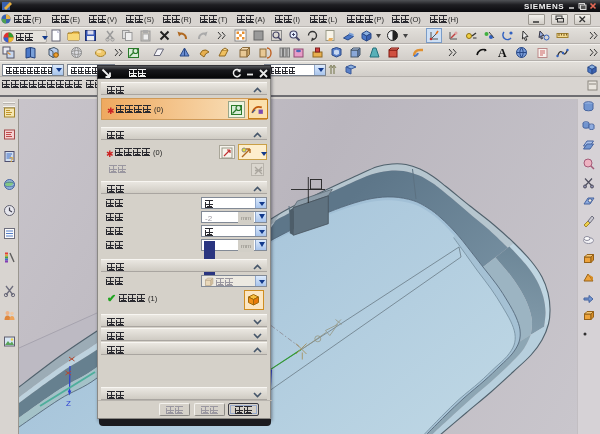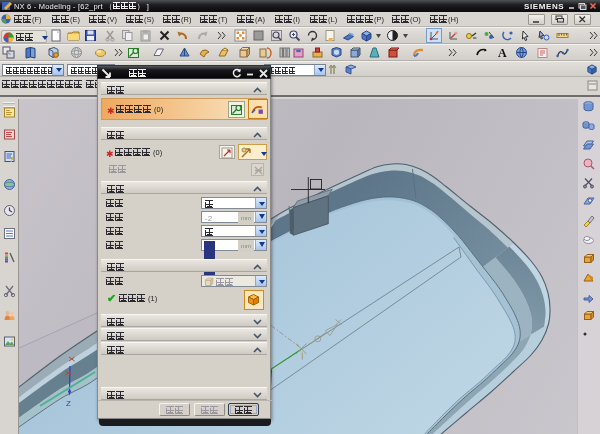--- a/index.html
+++ b/index.html
@@ -121,21 +121,20 @@
         <path d="M308.3 177 L308.3 203"></path>
  <rect x="310.5" y="179.5" width="11" height="9.5"></rect>
 </g>
 </svg>
 
 <div class="abs" id="title" style="left:0;top:0;width:600px;height:12px">
  <svg width="10" height="10" style="position:absolute;left:2px;top:1px" viewBox="0 0 10 10">
         <rect x="0" y="1" width="8" height="8" fill="#3a62b0"></rect>
         <path d="M2 7 L8 1 L10 3 L4 9 Z" fill="#e8b040"></path>
       </svg>
- <span class="abs ttxt" style="left:14px;top:2px">NX 6 - Modeling - [62_prt （<i class="cjw" style="width:7px;height:7px"></i><i class="cjw" style="width:7px;height:7px"></i><i class="cjw" style="width:7px;height:7px"></i>） ]</span>
  <span class="abs" style="left:524px;top:1.5px;font-weight:bold;font-size:8px;color:#f2f2f2;letter-spacing:.6px">SIEMENS</span>
  <svg class="abs" style="left:568px;top:2px" width="30" height="9" viewBox="0 0 30 9">
   <path d="M1 6 L6 6" stroke="#d8d8d8" stroke-width="1.5"></path>
   <rect x="11" y="1.5" width="5.5" height="4.5" fill="none" stroke="#d8d8d8"></rect>
         <rect x="12.5" y="3" width="5.5" height="4.5" fill="#555" stroke="#d8d8d8"></rect>
   <path d="M22.5 1.5 L27.5 6.5 M27.5 1.5 L22.5 6.5" stroke="#e86a56" stroke-width="1.6"></path>
  </svg>
 </div>
 <div class="abs mbar" style="left:0;top:12px;width:600px;height:15px">
  <svg width="10" height="10" style="position:absolute;left:1px;top:2px" viewBox="0 0 10 10">

